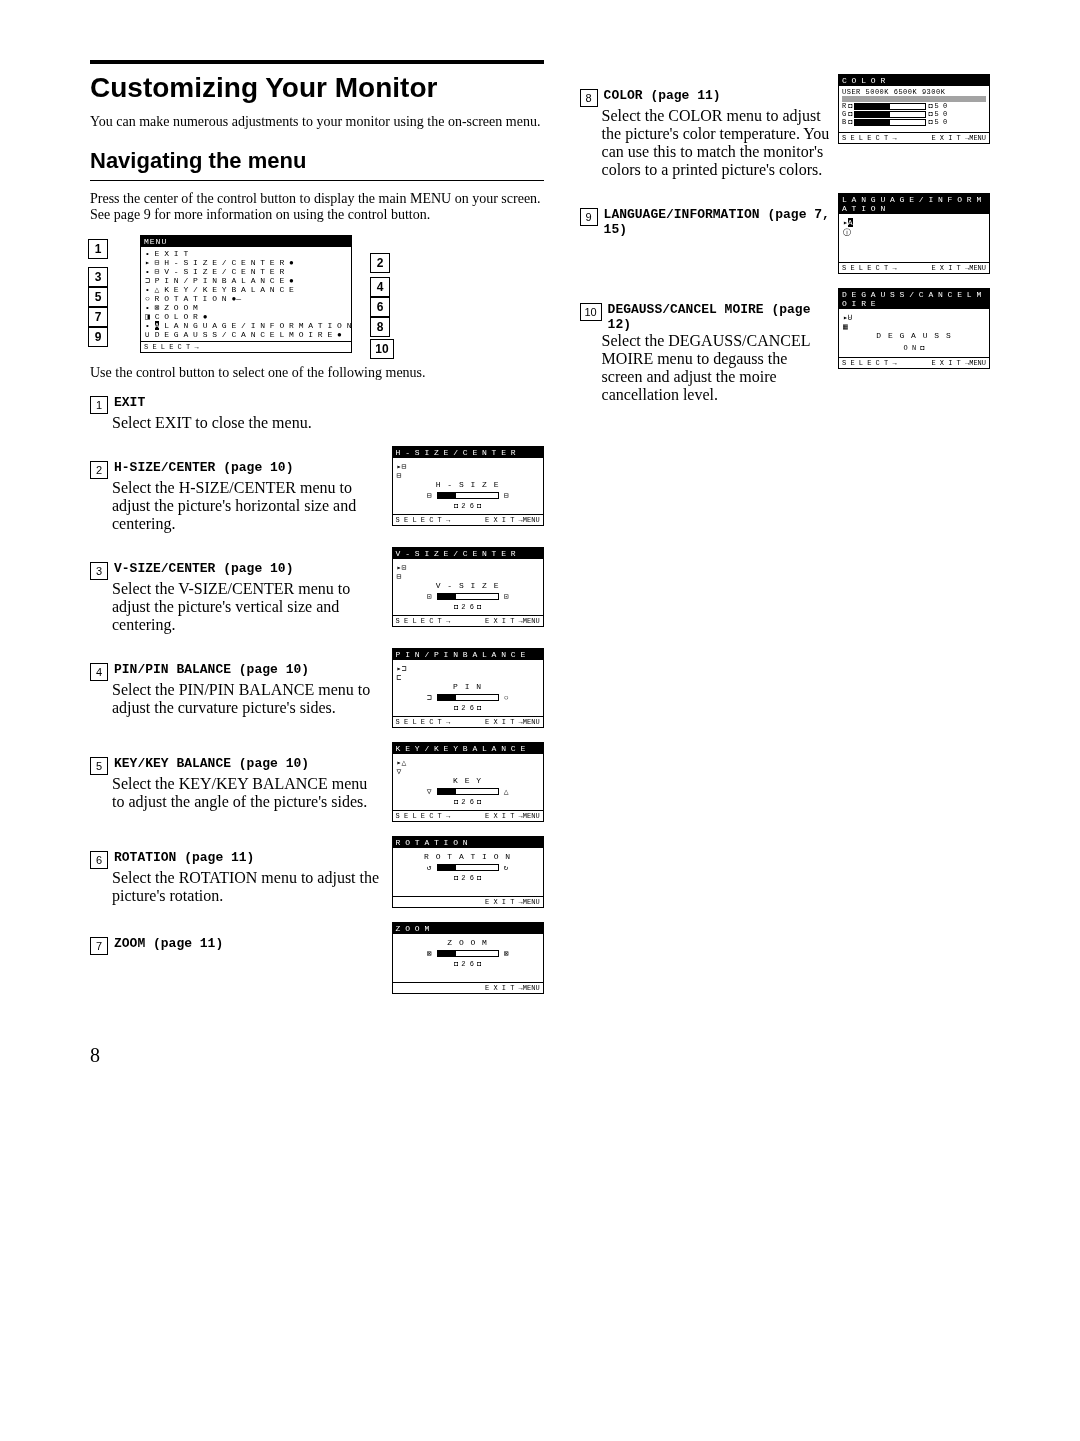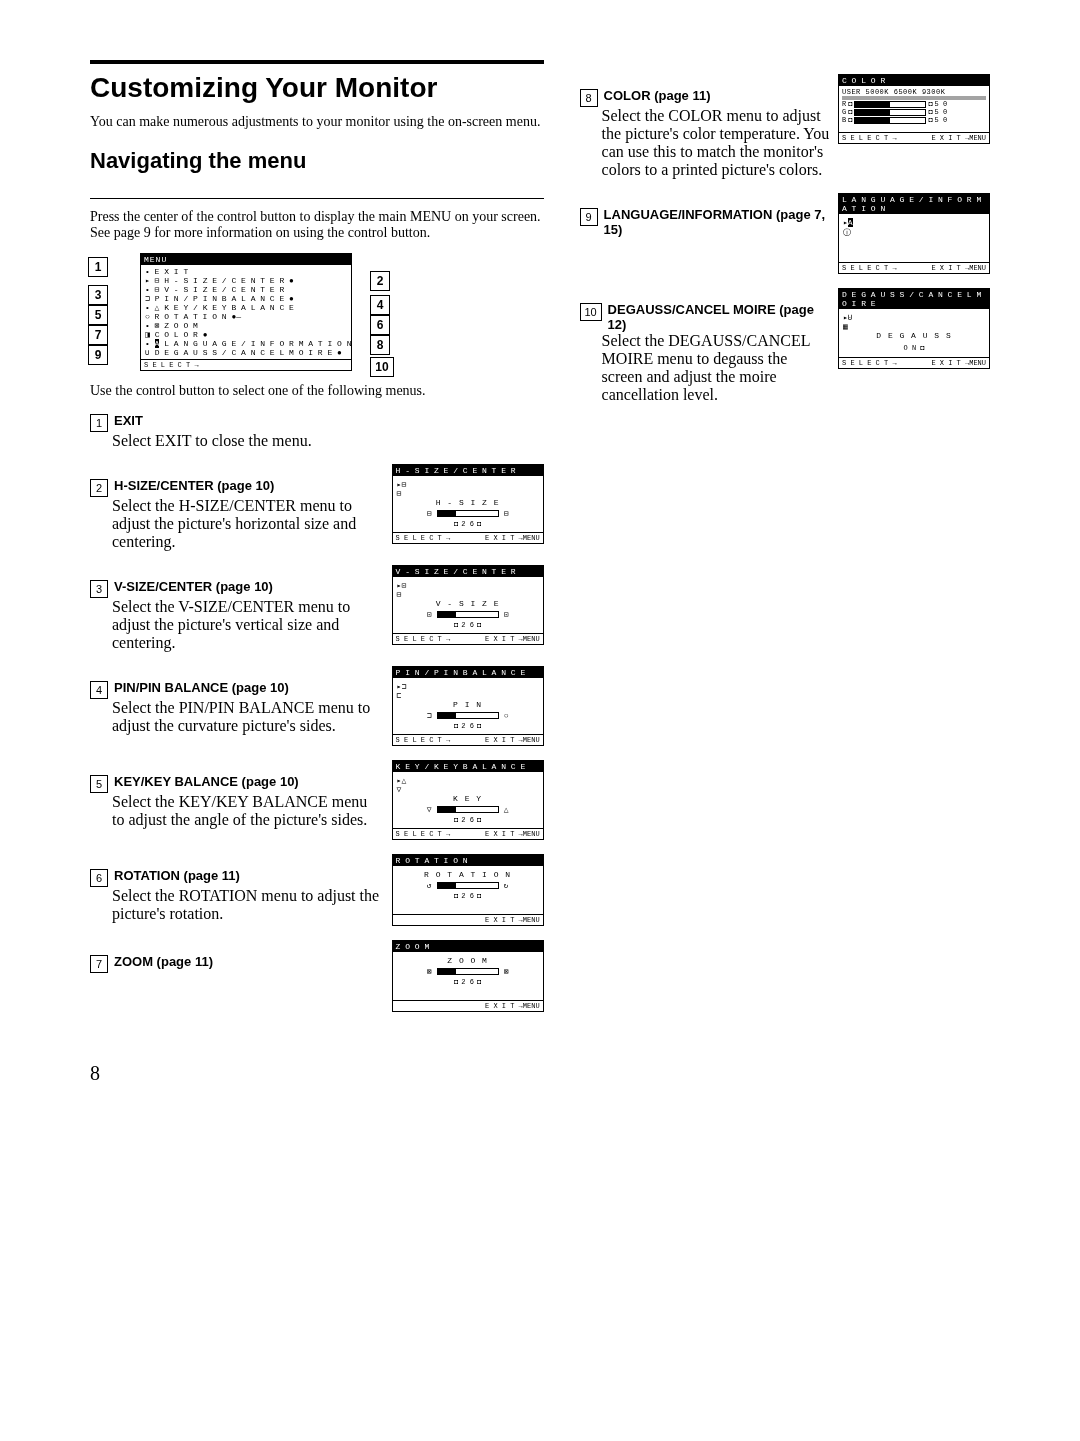--- a/index.html
+++ b/index.html
@@ -19,21 +19,21 @@
   h1 {
     font-family: Arial, Helvetica, sans-serif;
     font-size: 28px;
     font-weight: bold;
     margin: 0 0 10px 0;
   }
   h2 {
     font-family: Arial, Helvetica, sans-serif;
     font-size: 22px;
     font-weight: bold;
-    margin: 18px 0 24px 0;
+    margin: 18px 0 6px 0;
   }
   .sep {
     border-top: 1px solid #000;
     margin: 4px 0 10px 0;
   }
   p { margin: 4px 0; }
   .cols {
     display: flex;
     gap: 36px;
   }
@@ -48,21 +48,21 @@
     width: 16px;
     height: 16px;
     font-size: 11px;
     text-align: center;
     line-height: 16px;
     font-family: Arial, sans-serif;
     flex-shrink: 0;
     margin-top: 1px;
   }
   .entry-title {
-    font-family: Liberation Sans, sans-serif;
+    font-family: Liberation Mono, monospace;
     font-weight: bold;
     font-size: 13px;
   }
   .entry-body {
     padding-left: 22px;
     font-family: "Times New Roman", serif;
     font-size: 16px;
   }
   .entry-row { display: flex; gap: 8px; align-items: flex-start; margin-top: 14px; }
   .entry-text { flex: 1; }
@@ -393,21 +393,21 @@
       <div class="entry-text">
         <div class="entry">
             <div class="numbox">8</div>
             <div class="entry-title">COLOR (page 11)</div>
           </div>
         <div class="entry-body">Select the COLOR menu to adjust the picture's color temperature. You can use this to match the monitor's colors to a printed picture's colors.</div>
       </div>
       <div class="osd">
         <div class="osd-title">C O L O R</div>
         <div class="osd-body" style="text-align:left; padding:2px 3px">
-          <div class="osd-small" style="border-bottom:4px solid #a3a3a3; letter-spacing:0.5px"><span>USER  5000K  6500K  9300K</span></div>
+          <div class="osd-small" style="border-bottom:6px solid #a3a3a3; letter-spacing:0.5px"><span>USER  5000K  6500K  9300K</span></div>
           <div class="osd-small" style="display:flex; align-items:center; gap:2px"><span>R</span> ◘ <div class="bar-track" style="width:70px">
                 <div class="bar-fill" style="width:50%"></div>
               </div> ◘ <span>5 0</span></div>
           <div class="osd-small" style="display:flex; align-items:center; gap:2px"><span>G</span> ◘ <div class="bar-track" style="width:70px">
                 <div class="bar-fill" style="width:50%"></div>
               </div> ◘ <span>5 0</span></div>
           <div class="osd-small" style="display:flex; align-items:center; gap:2px"><span>B</span> ◘ <div class="bar-track" style="width:70px">
                 <div class="bar-fill" style="width:50%"></div>
               </div> ◘ <span>5 0</span></div>
         </div>

